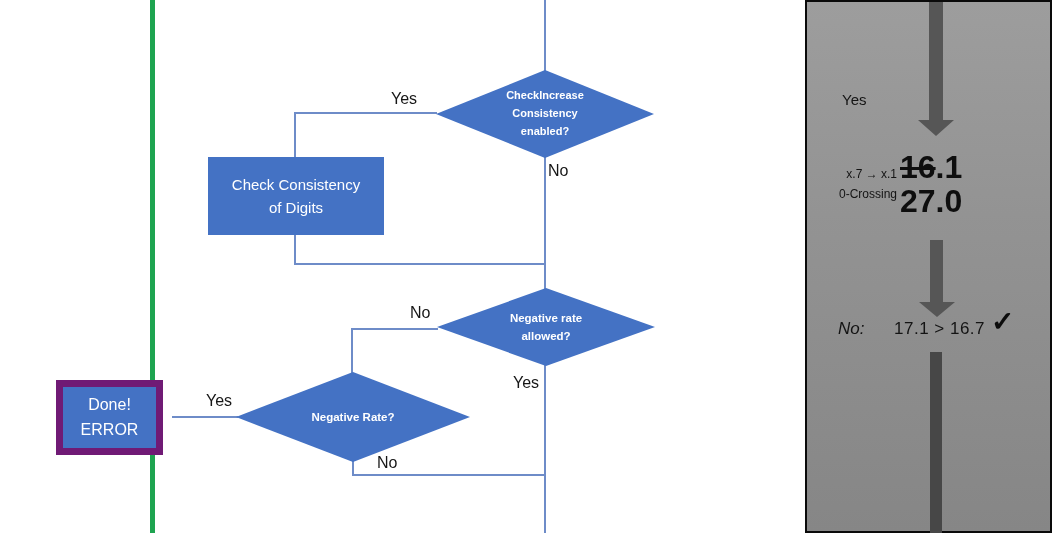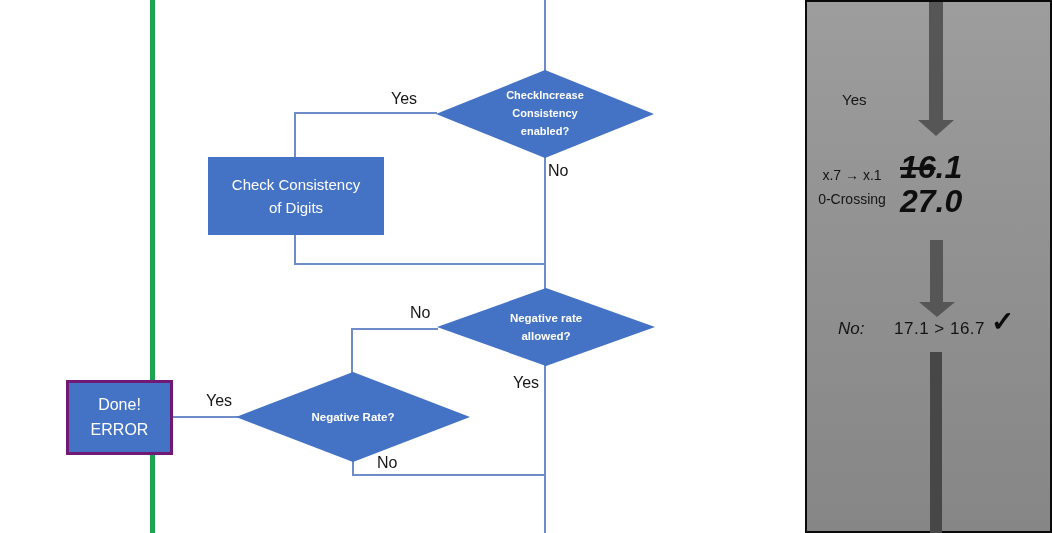--- a/index.html
+++ b/index.html
@@ -35,22 +35,22 @@
   .diamond { clip-path: polygon(50% 0, 100% 50%, 50% 100%, 0 50%); }
 
   #decision-top { left: 436px; top: 70px; width: 218px; height: 88px;
                   font-size: 11px; font-weight: 600; line-height: 1.62; }
   #process-check { left: 208px; top: 157px; width: 176px; height: 78px;
                    font-size: 15px; line-height: 1.55; }
   #decision-mid { left: 437px; top: 288px; width: 218px; height: 78px;
                   font-size: 11.5px; font-weight: 600; line-height: 1.6; }
   #decision-bottom { left: 236px; top: 372px; width: 234px; height: 90px;
                      font-size: 11.5px; font-weight: 600; }
-  #terminal-done { left: 66px; top: 380px; width: 107px; height: 75px;
-                   font-size: 16px; line-height: 1.55; border: 3px solid #701a75; z-index: 4; }
+  #terminal-done { left: 56px; top: 380px; width: 107px; height: 75px;
+                   font-size: 16px; line-height: 1.55; border: 7px solid #701a75; z-index: 4; }
 
   
   .branch-label {
     position: absolute; z-index: 5; color: #161616; font-size: 16px; line-height: 1.1;
   }
   #label-yes-top    { left: 391px; top: 90px;  }
   #label-no-top     { left: 548px; top: 162px; }
   #label-no-mid     { left: 410px; top: 304px; }
   #label-yes-mid    { left: 513px; top: 374px; }
   #label-yes-bottom { left: 206px; top: 392px; }
@@ -71,26 +71,26 @@
                   border-top: 16px solid var(--arrow-gray, #565656); }
   #arrow2-shaft { left: 123px; top: 238px; width: 13px; height: 62px; }
   #arrow2-head  { left: 112px; top: 300px; width: 0; height: 0;
                   border-left: 18px solid transparent; border-right: 18px solid transparent;
                   border-top: 15px solid var(--arrow-gray, #565656); }
   #flow-bar-bottom { left: 123px; top: 350px; width: 12px; height: 181px; background: #474747; }
 
   #panel-yes-label { left: 35px; top: 89px; font-size: 15px; color: #141414; }
 
   #mapping-note {
-    left: 0; top: 162px; width: 90px; text-align: center;
-    font-size: 14px; line-height: 1.7; color: #141414; white-space: pre-line;
+    left: 0; top: 162px; width: 90px; text-align: right;
+    font-size: 12px; line-height: 1.7; color: #141414; white-space: pre-line;
   }
 
   #values-block { left: 93px; top: 148px; color: #0e0e0e;
-                  font-size: 32px; font-weight: 700; line-height: 34px; font-style: italic; }
+                  font-size: 32px; font-weight: 700; line-height: 34px; }
   #value-old s { text-decoration-thickness: 3px; }
 
   #result-no     { left: 31px;  top: 317px; font-size: 17px; color: #141414; font-style: italic; }
   #result-cmp    { left: 87px;  top: 317px; font-size: 17px; color: #141414; letter-spacing: 0.5px; }
   #check-icon    { left: 184px; top: 303px; font-size: 28px; font-weight: 700; color: #0c0c0c; }
 </style>
 </head>
 <body>
 
 <div id="canvas">

